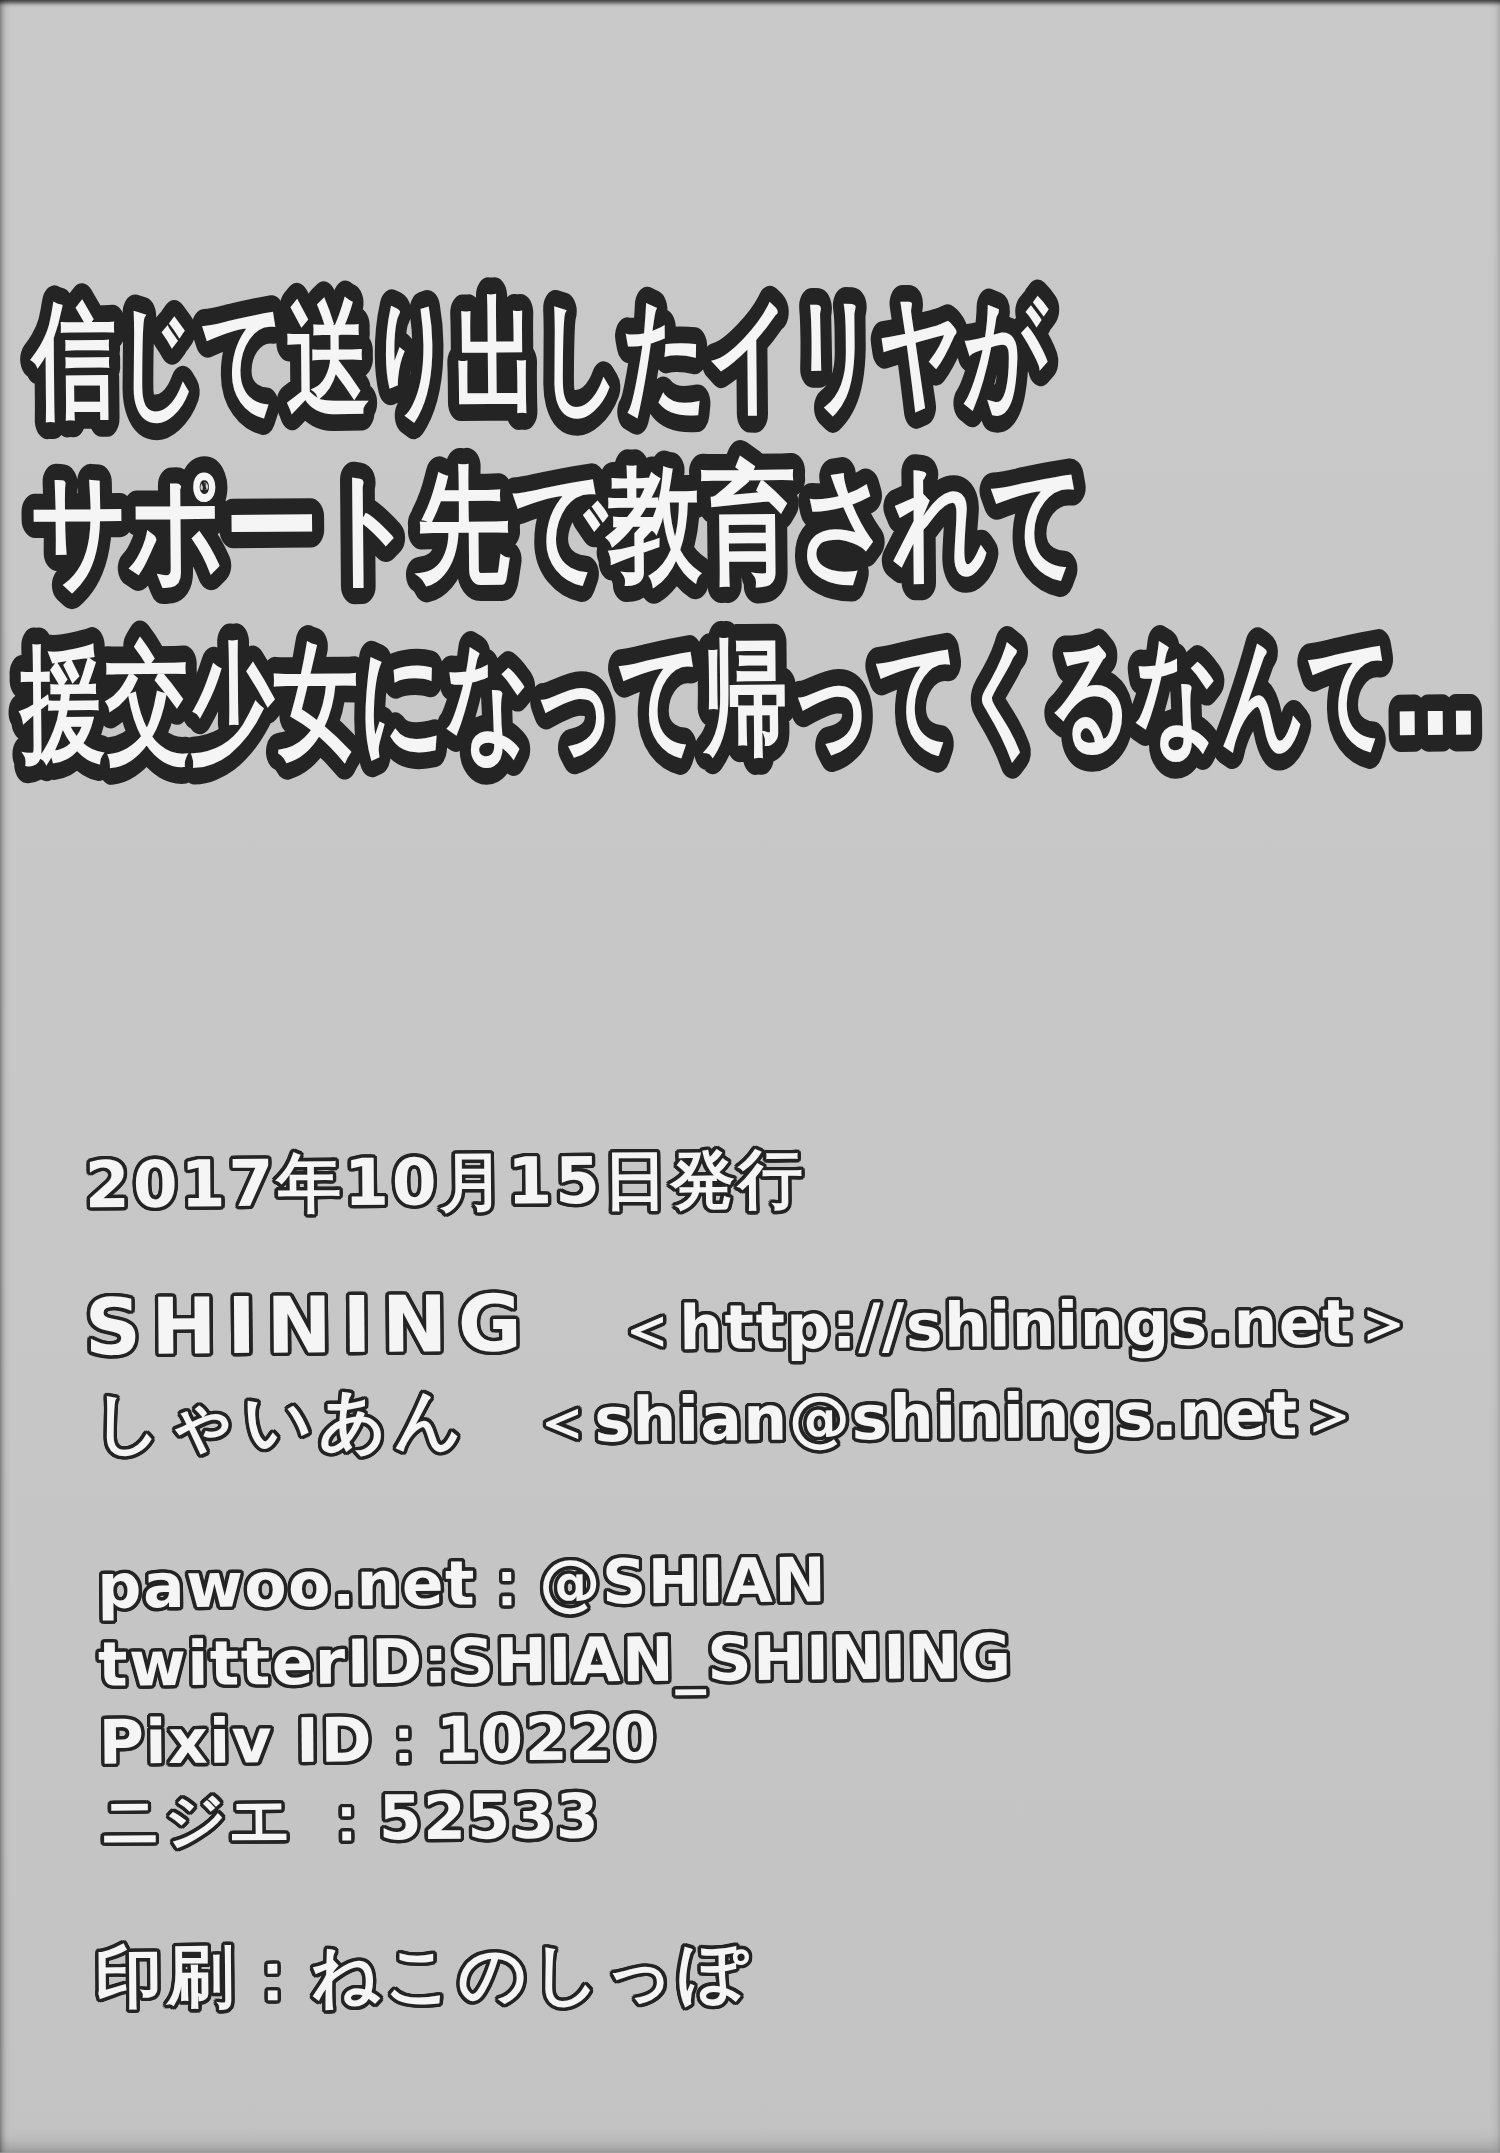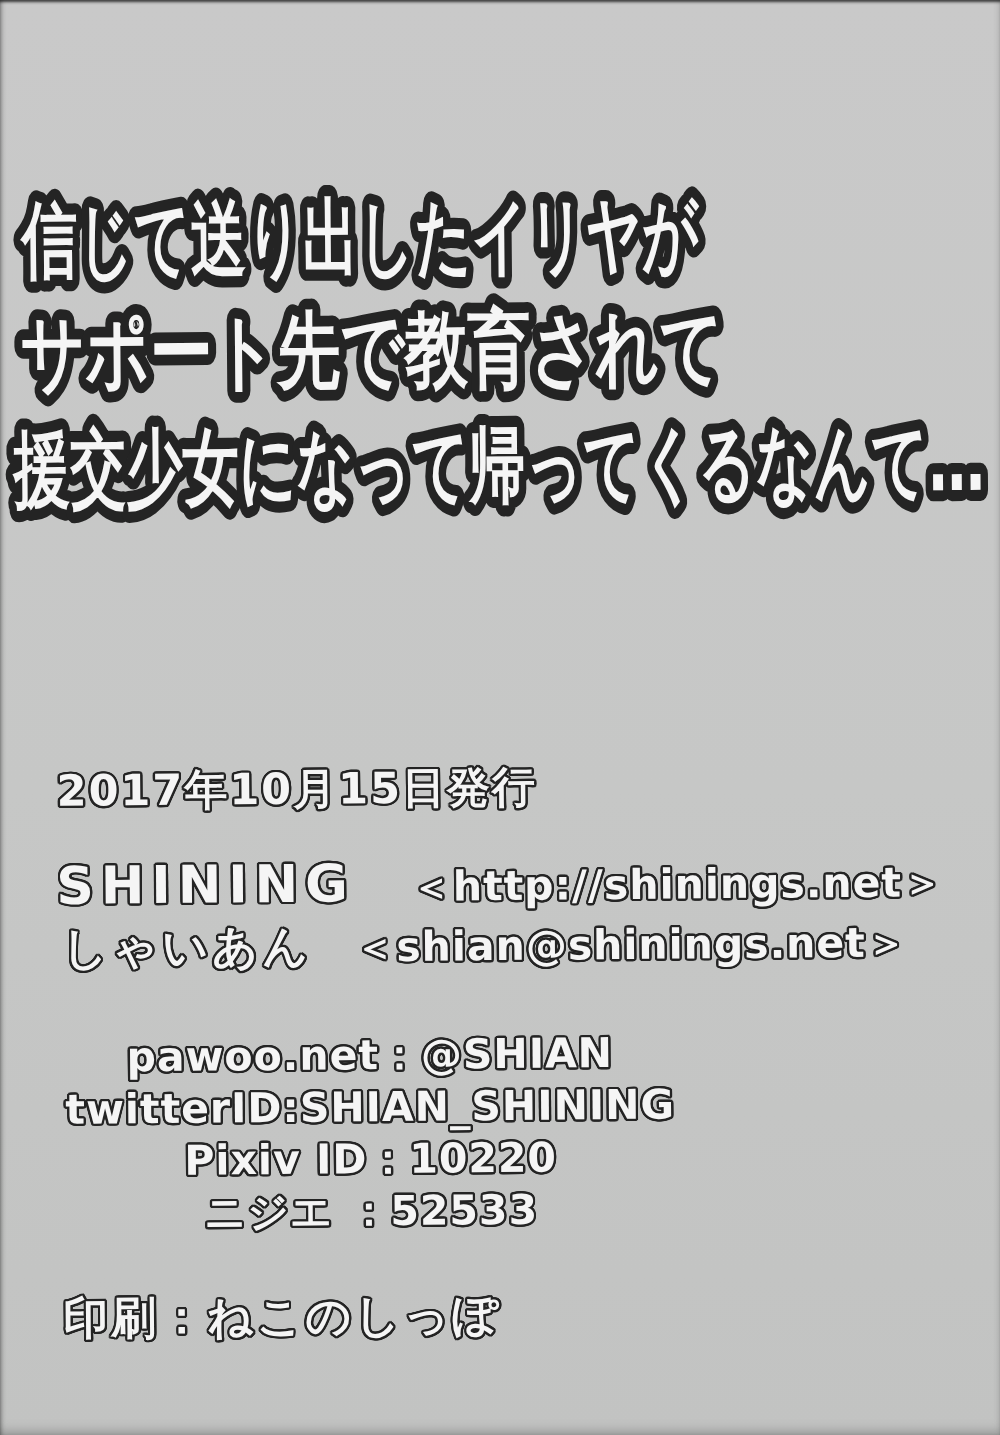--- a/index.html
+++ b/index.html
@@ -12,21 +12,20 @@
     position: relative;
     width: 1000px;
     height: 1435px;
     overflow: hidden;
     background: linear-gradient(180deg, var(--bg, #c9c9c9) 0%, #c6c7c6 55%, #c2c3c2 100%);
     box-shadow:
       inset 0 4px 3px -2px rgba(25,25,25,0.8),
       inset 4px 0 4px -3px rgba(45,45,45,0.55),
       inset -3px 0 4px -2px rgba(130,130,130,0.35),
       inset 0 -9px 12px -6px rgba(85,85,85,0.45);
-    text-align: center;
   }
   .content {
     position: absolute;
     inset: 0;
     transform: rotate(-0.5deg);
     transform-origin: 50% 50%;
   }
   
   .headline {
     position: absolute;

